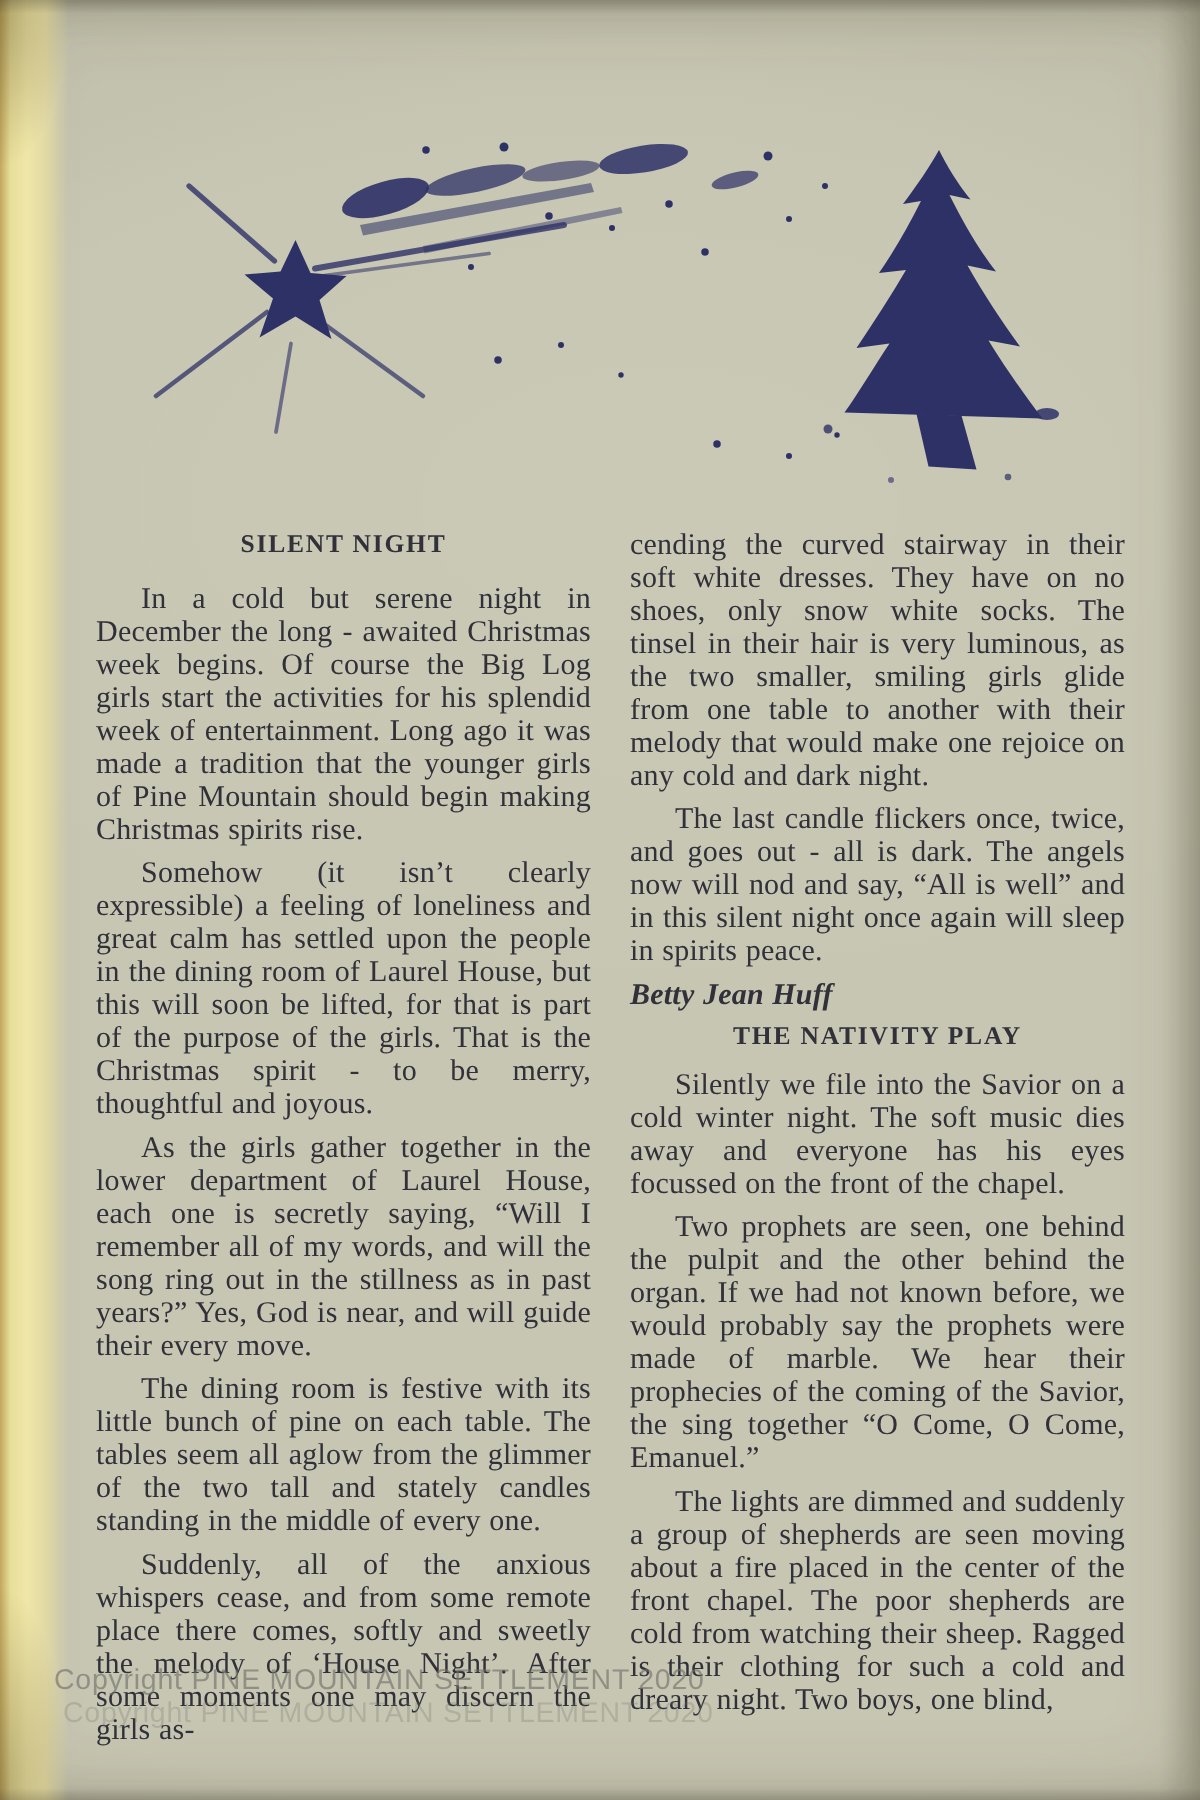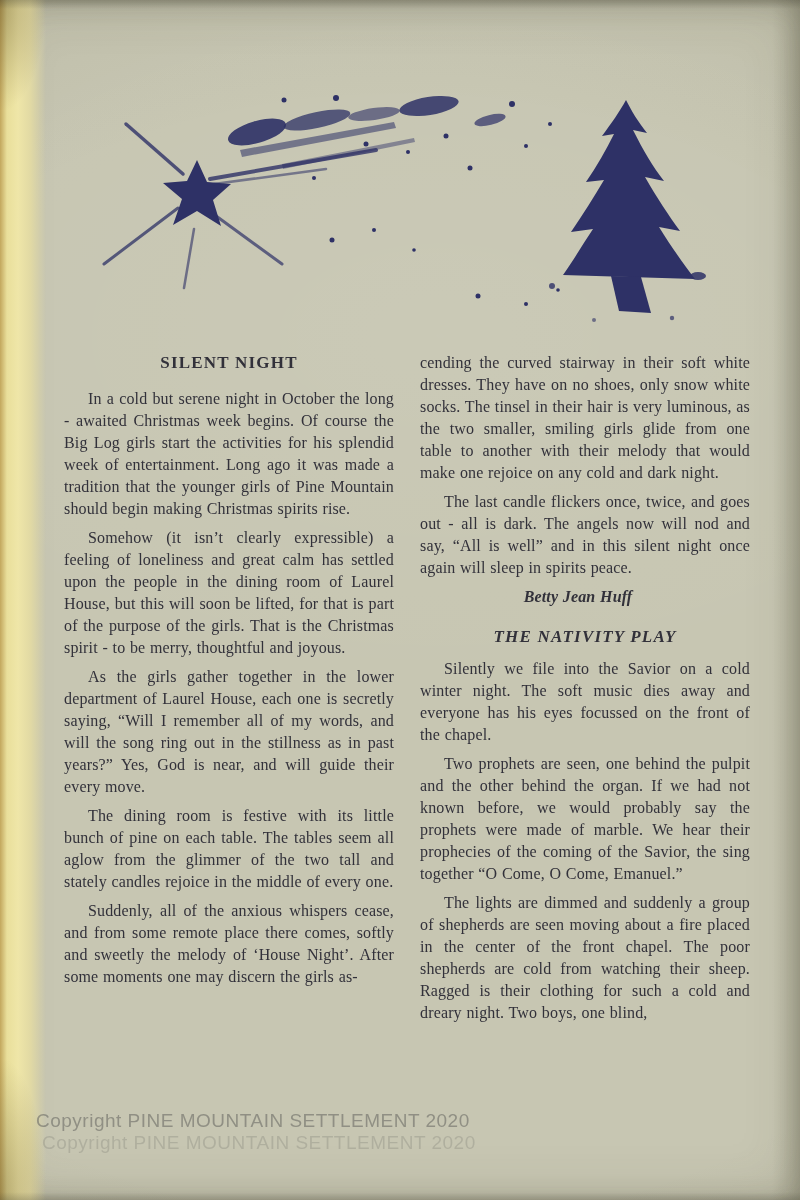--- a/index.html
+++ b/index.html
@@ -32,33 +32,33 @@
   .stamp *{fill:#2e3166;stroke:none;}
   .stamp .ray{fill:none;stroke:#2e3166;stroke-linecap:round;}
 
   .content{
     position:absolute;top:352px;left:64px;right:50px;
     display:flex;gap:26px;
   }
   .col{flex:1 1 0;min-width:0;}
   .col p{
     margin:0 0 7px 0;
-    font-size:16px;line-height:22px;
+    font-size:20px;line-height:22px;
     text-align:justify;text-indent:1.5em;
     letter-spacing:.15px;word-spacing:.5px;font-family:Liberation Serif, serif;
   }
   .col p.noindent{text-indent:0;}
   h2.title{
     margin:0 0 14px 0;font-size:17px;font-weight:700;
     text-align:center;letter-spacing:1.2px;line-height:22px;
   }
-  h2.title2{margin-top:4px;margin-bottom:10px;font-style:italic;}
+  h2.title2{margin-top:4px;margin-bottom:10px;}
   p.byline{
-    text-align:center;padding-right:14px;font-style:italic;font-weight:700;
-    text-indent:0;margin-bottom:18px;
+    text-align:left;padding-right:14px;font-style:italic;font-weight:700;
+    text-indent:0;margin-bottom:6px;
   }
   .watermark{
     position:absolute;left:36px;top:1110px;white-space:nowrap;
     font-family:"Liberation Sans","DejaVu Sans",sans-serif;
     font-size:19px;letter-spacing:.5px;color:#6f6f68;opacity:.62;
   }
   .watermark.ghost{left:42px;top:1132px;opacity:.26;}
 </style>
 </head>
 <body>
@@ -113,24 +113,24 @@
       <ellipse cx="624" cy="196" rx="8" ry="4" opacity=".85"></ellipse>
       <circle cx="478" cy="206" r="3" opacity=".8"></circle>
       <circle cx="598" cy="238" r="2.2" opacity=".7"></circle>
       <circle cx="520" cy="240" r="2" opacity=".6"></circle>
     </g>
   </svg>
 
   <div class="content">
     <div class="col">
       <h2 class="title">SILENT NIGHT</h2>
-      <p>In a cold but serene night in October the long - awaited Christmas week begins. Of course the Big Log girls start the activities for his splendid week of entertainment. Long ago it was made a tradition that the younger girls of Pine Mountain should begin making Christmas spirits rise.</p>
+      <p>In a cold but serene night in December the long - awaited Christmas week begins. Of course the Big Log girls start the activities for his splendid week of entertainment. Long ago it was made a tradition that the younger girls of Pine Mountain should begin making Christmas spirits rise.</p>
       <p>Somehow (it isn’t clearly expressible) a feeling of loneliness and great calm has settled upon the people in the dining room of Laurel House, but this will soon be lifted, for that is part of the purpose of the girls. That is the Christmas spirit - to be merry, thoughtful and joyous.</p>
       <p>As the girls gather together in the lower department of Laurel House, each one is secretly saying, “Will I remember all of my words, and will the song ring out in the stillness as in past years?” Yes, God is near, and will guide their every move.</p>
-      <p>The dining room is festive with its little bunch of pine on each table. The tables seem all aglow from the glimmer of the two tall and stately candles rejoice in the middle of every one.</p>
+      <p>The dining room is festive with its little bunch of pine on each table. The tables seem all aglow from the glimmer of the two tall and stately candles standing in the middle of every one.</p>
       <p>Suddenly, all of the anxious whispers cease, and from some remote place there comes, softly and sweetly the melody of ‘House Night’. After some moments one may discern the girls as-</p>
     </div>
     <div class="col">
       <p class="noindent">cending the curved stairway in their soft white dresses. They have on no shoes, only snow white socks. The tinsel in their hair is very luminous, as the two smaller, smiling girls glide from one table to another with their melody that would make one rejoice on any cold and dark night.</p>
       <p>The last candle flickers once, twice, and goes out - all is dark. The angels now will nod and say, “All is well” and in this silent night once again will sleep in spirits peace.</p>
       <p class="byline">Betty Jean Huff</p>
       <h2 class="title title2">THE NATIVITY PLAY</h2>
       <p>Silently we file into the Savior on a cold winter night. The soft music dies away and everyone has his eyes focussed on the front of the chapel.</p>
       <p>Two prophets are seen, one behind the pulpit and the other behind the organ. If we had not known before, we would probably say the prophets were made of marble. We hear their prophecies of the coming of the Savior, the sing together “O Come, O Come, Emanuel.”</p>
       <p>The lights are dimmed and suddenly a group of shepherds are seen moving about a fire placed in the center of the front chapel. The poor shepherds are cold from watching their sheep. Ragged is their clothing for such a cold and dreary night. Two boys, one blind,</p>

